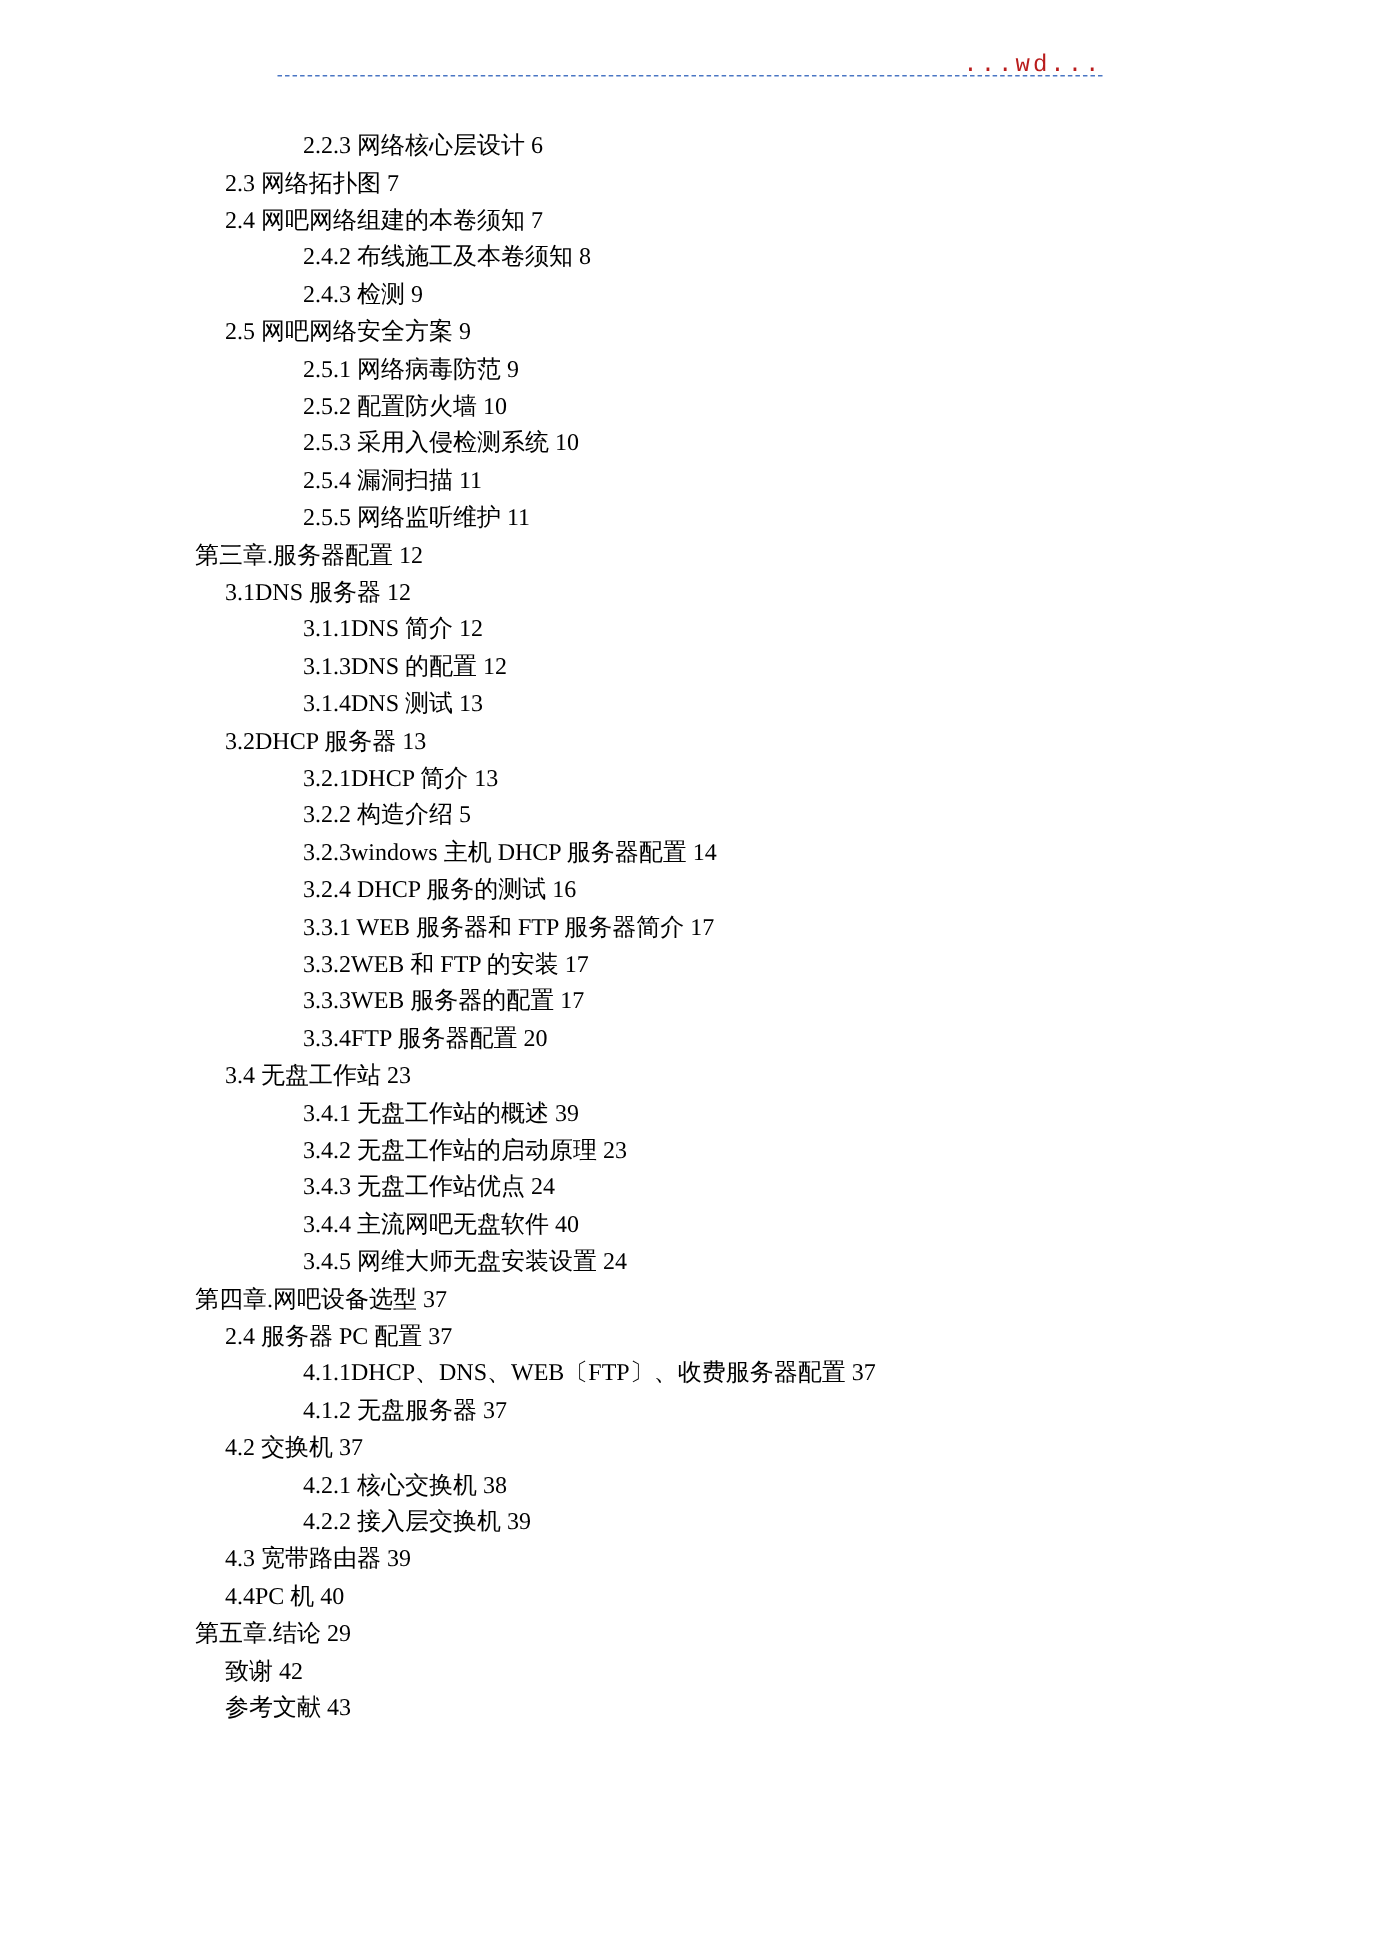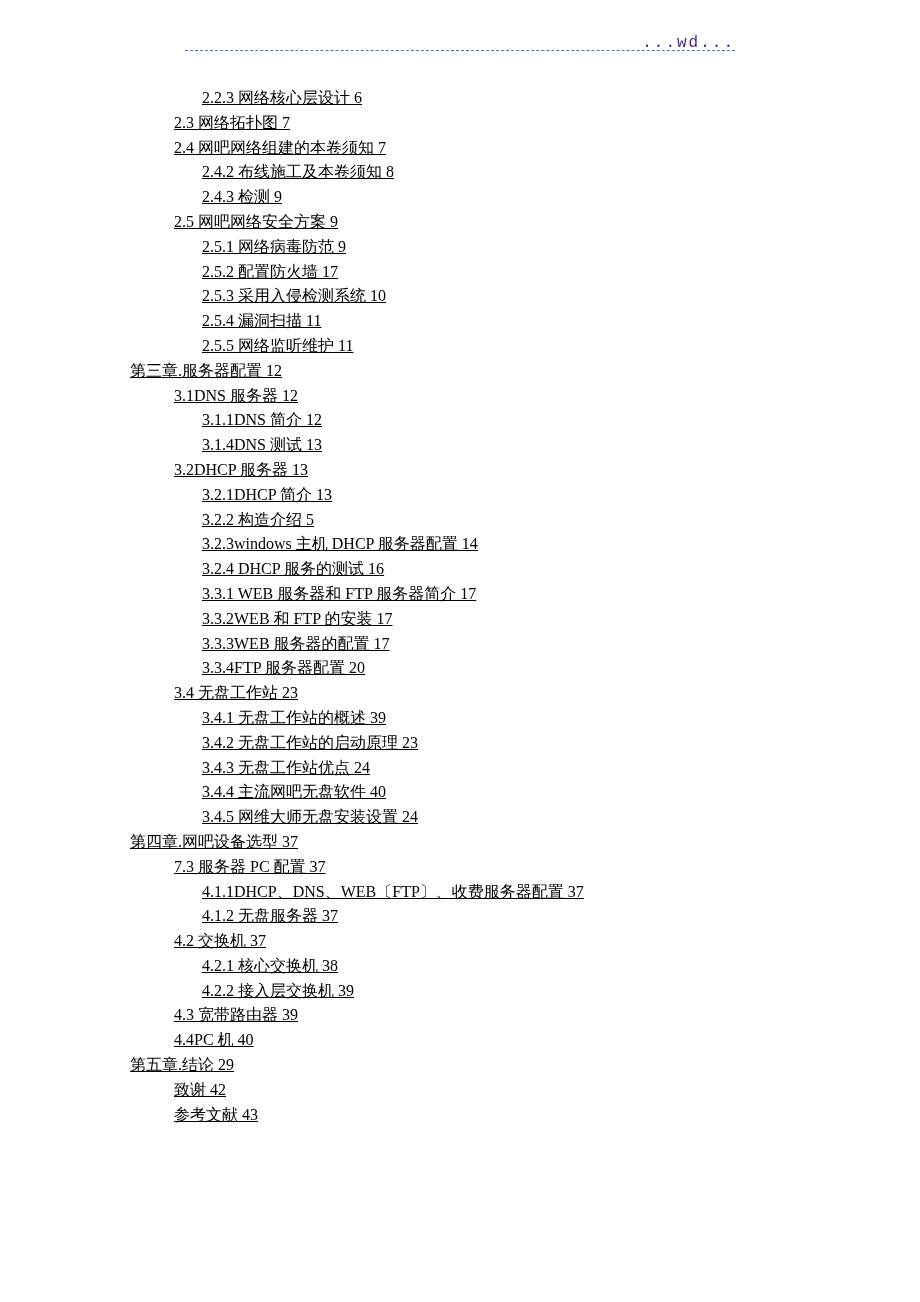--- a/index.html
+++ b/index.html
@@ -18,73 +18,73 @@
 .header-line {
   border-top: 1px dashed #4a76c4;
   position: relative;
   margin-bottom: 35px;
   margin-left: 55px;
 }
 .header-text {
   position: absolute;
   right: 0;
   top: -20px;
-  color: #4c1d95;
+  color: #b91c1c;
   font-family: "Courier New", monospace;
   font-size: 16px;
   letter-spacing: 2px;
 }
 .toc-line {
   white-space: nowrap;
-  text-decoration: underline;
 }
 .lvl0 { margin-left: 0; }
-.lvl1 { margin-left: 44px; }
+.lvl1 { margin-left: 20px; }
 .lvl2 { margin-left: 72px; }
 </style>
 </head>
 <body>
 
 <div class="page">
   <div class="header-line">
     <span class="header-text">...wd...</span>
   </div>
   <div id="toc-container">
       <div class="toc-line lvl2">2.2.3 网络核心层设计 6</div>
       <div class="toc-line lvl1">2.3 网络拓扑图 7</div>
       <div class="toc-line lvl1">2.4 网吧网络组建的本卷须知 7</div>
       <div class="toc-line lvl2">2.4.2 布线施工及本卷须知 8</div>
       <div class="toc-line lvl2">2.4.3 检测 9</div>
       <div class="toc-line lvl1">2.5 网吧网络安全方案 9</div>
       <div class="toc-line lvl2">2.5.1 网络病毒防范 9</div>
-      <div class="toc-line lvl2">2.5.2 配置防火墙 17</div>
+      <div class="toc-line lvl2">2.5.2 配置防火墙 10</div>
       <div class="toc-line lvl2">2.5.3 采用入侵检测系统 10</div>
       <div class="toc-line lvl2">2.5.4 漏洞扫描 11</div>
       <div class="toc-line lvl2">2.5.5 网络监听维护 11</div>
       <div class="toc-line lvl0">第三章.服务器配置 12</div>
       <div class="toc-line lvl1">3.1DNS 服务器 12</div>
       <div class="toc-line lvl2">3.1.1DNS 简介 12</div>
+      <div class="toc-line lvl2">3.1.3DNS 的配置 12</div>
       <div class="toc-line lvl2">3.1.4DNS 测试 13</div>
       <div class="toc-line lvl1">3.2DHCP 服务器 13</div>
       <div class="toc-line lvl2">3.2.1DHCP 简介 13</div>
       <div class="toc-line lvl2">3.2.2 构造介绍 5</div>
       <div class="toc-line lvl2">3.2.3windows 主机 DHCP 服务器配置 14</div>
       <div class="toc-line lvl2">3.2.4 DHCP 服务的测试 16</div>
       <div class="toc-line lvl2">3.3.1 WEB 服务器和 FTP 服务器简介 17</div>
       <div class="toc-line lvl2">3.3.2WEB 和 FTP 的安装 17</div>
       <div class="toc-line lvl2">3.3.3WEB 服务器的配置 17</div>
       <div class="toc-line lvl2">3.3.4FTP 服务器配置 20</div>
       <div class="toc-line lvl1">3.4 无盘工作站 23</div>
       <div class="toc-line lvl2">3.4.1 无盘工作站的概述 39</div>
       <div class="toc-line lvl2">3.4.2 无盘工作站的启动原理 23</div>
       <div class="toc-line lvl2">3.4.3 无盘工作站优点 24</div>
       <div class="toc-line lvl2">3.4.4 主流网吧无盘软件 40</div>
       <div class="toc-line lvl2">3.4.5 网维大师无盘安装设置 24</div>
       <div class="toc-line lvl0">第四章.网吧设备选型 37</div>
-      <div class="toc-line lvl1">7.3 服务器 PC 配置 37</div>
+      <div class="toc-line lvl1">2.4 服务器 PC 配置 37</div>
       <div class="toc-line lvl2">4.1.1DHCP、DNS、WEB〔FTP〕、收费服务器配置 37</div>
       <div class="toc-line lvl2">4.1.2 无盘服务器 37</div>
       <div class="toc-line lvl1">4.2 交换机 37</div>
       <div class="toc-line lvl2">4.2.1 核心交换机 38</div>
       <div class="toc-line lvl2">4.2.2 接入层交换机 39</div>
       <div class="toc-line lvl1">4.3 宽带路由器 39</div>
       <div class="toc-line lvl1">4.4PC 机 40</div>
       <div class="toc-line lvl0">第五章.结论 29</div>
       <div class="toc-line lvl1">致谢 42</div>
       <div class="toc-line lvl1">参考文献 43</div>

